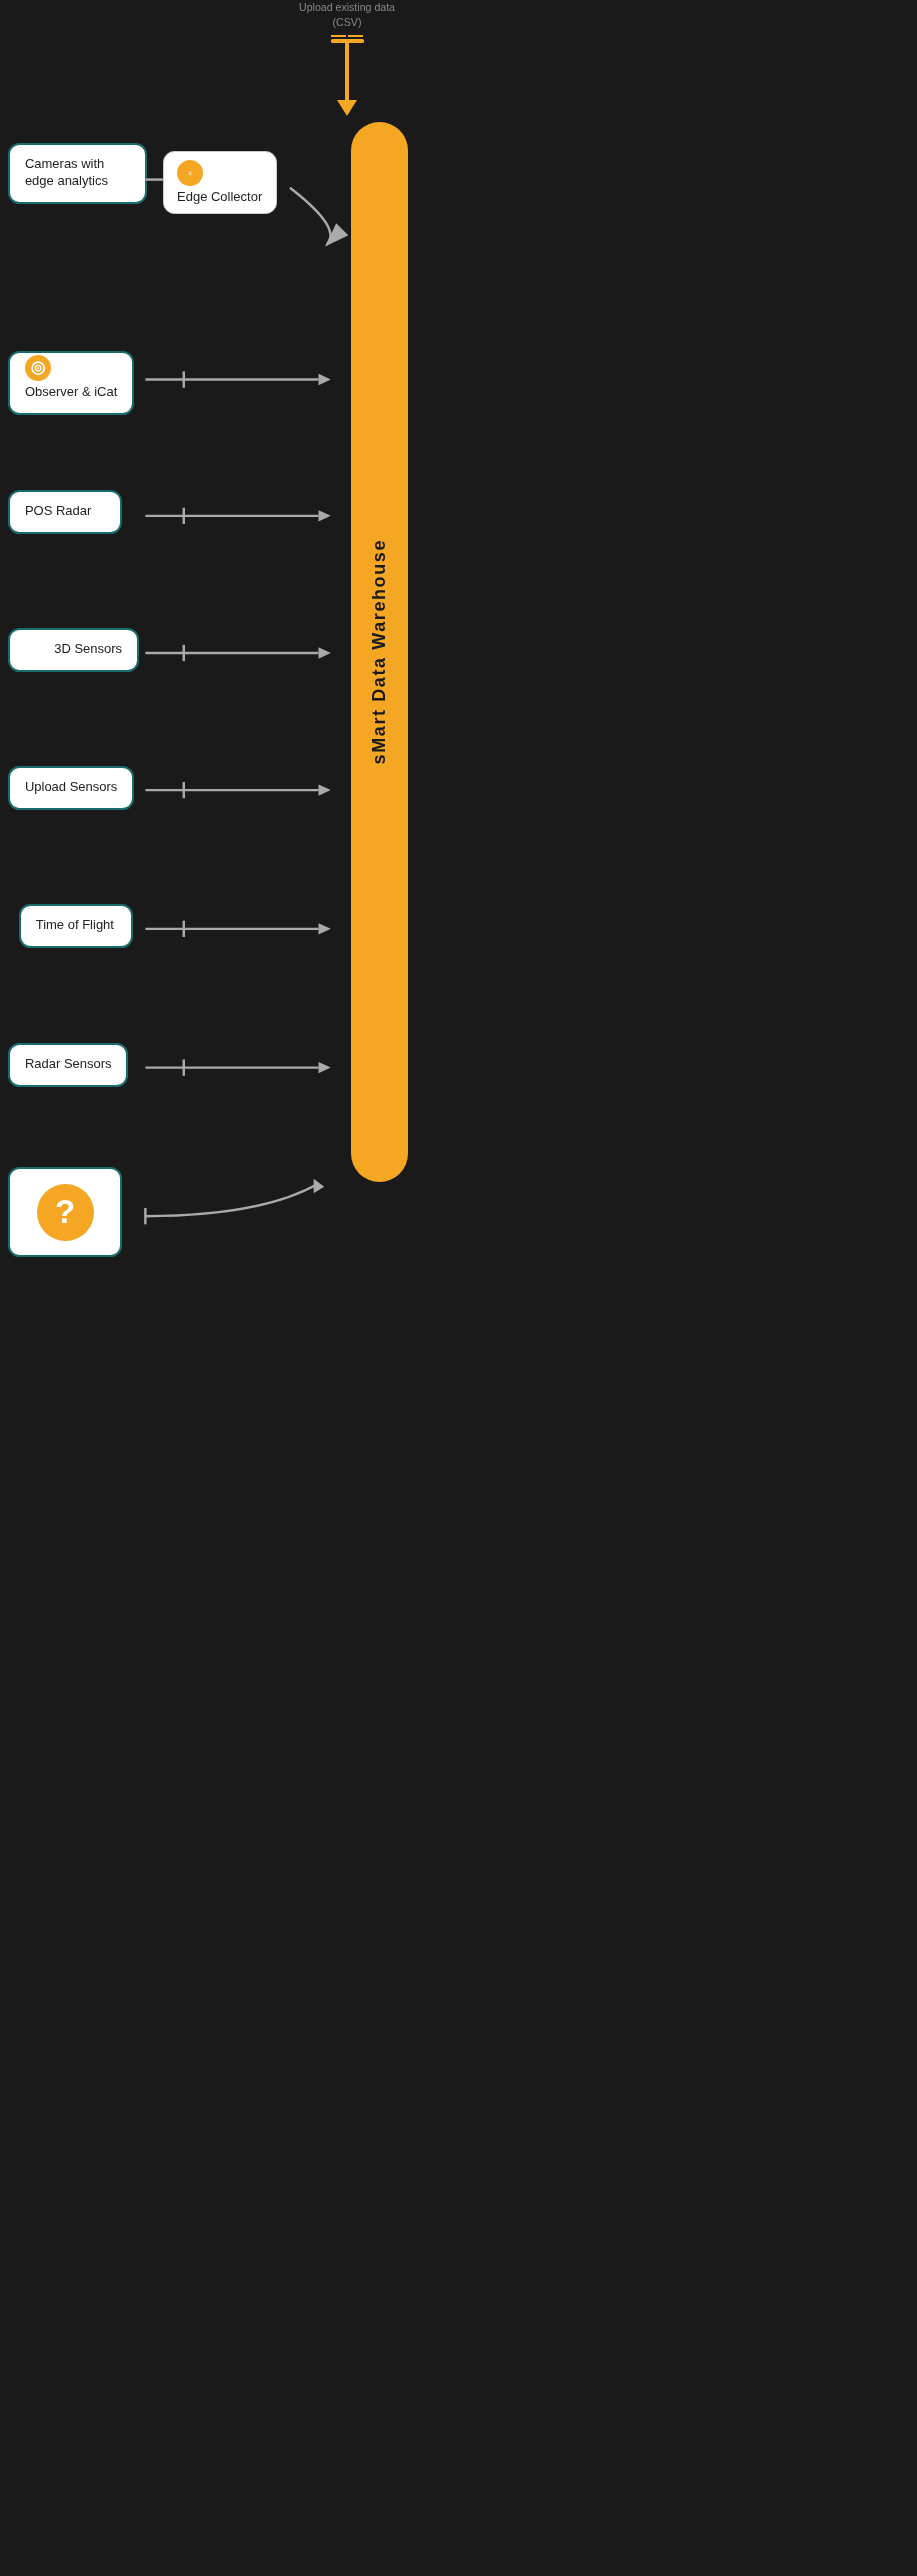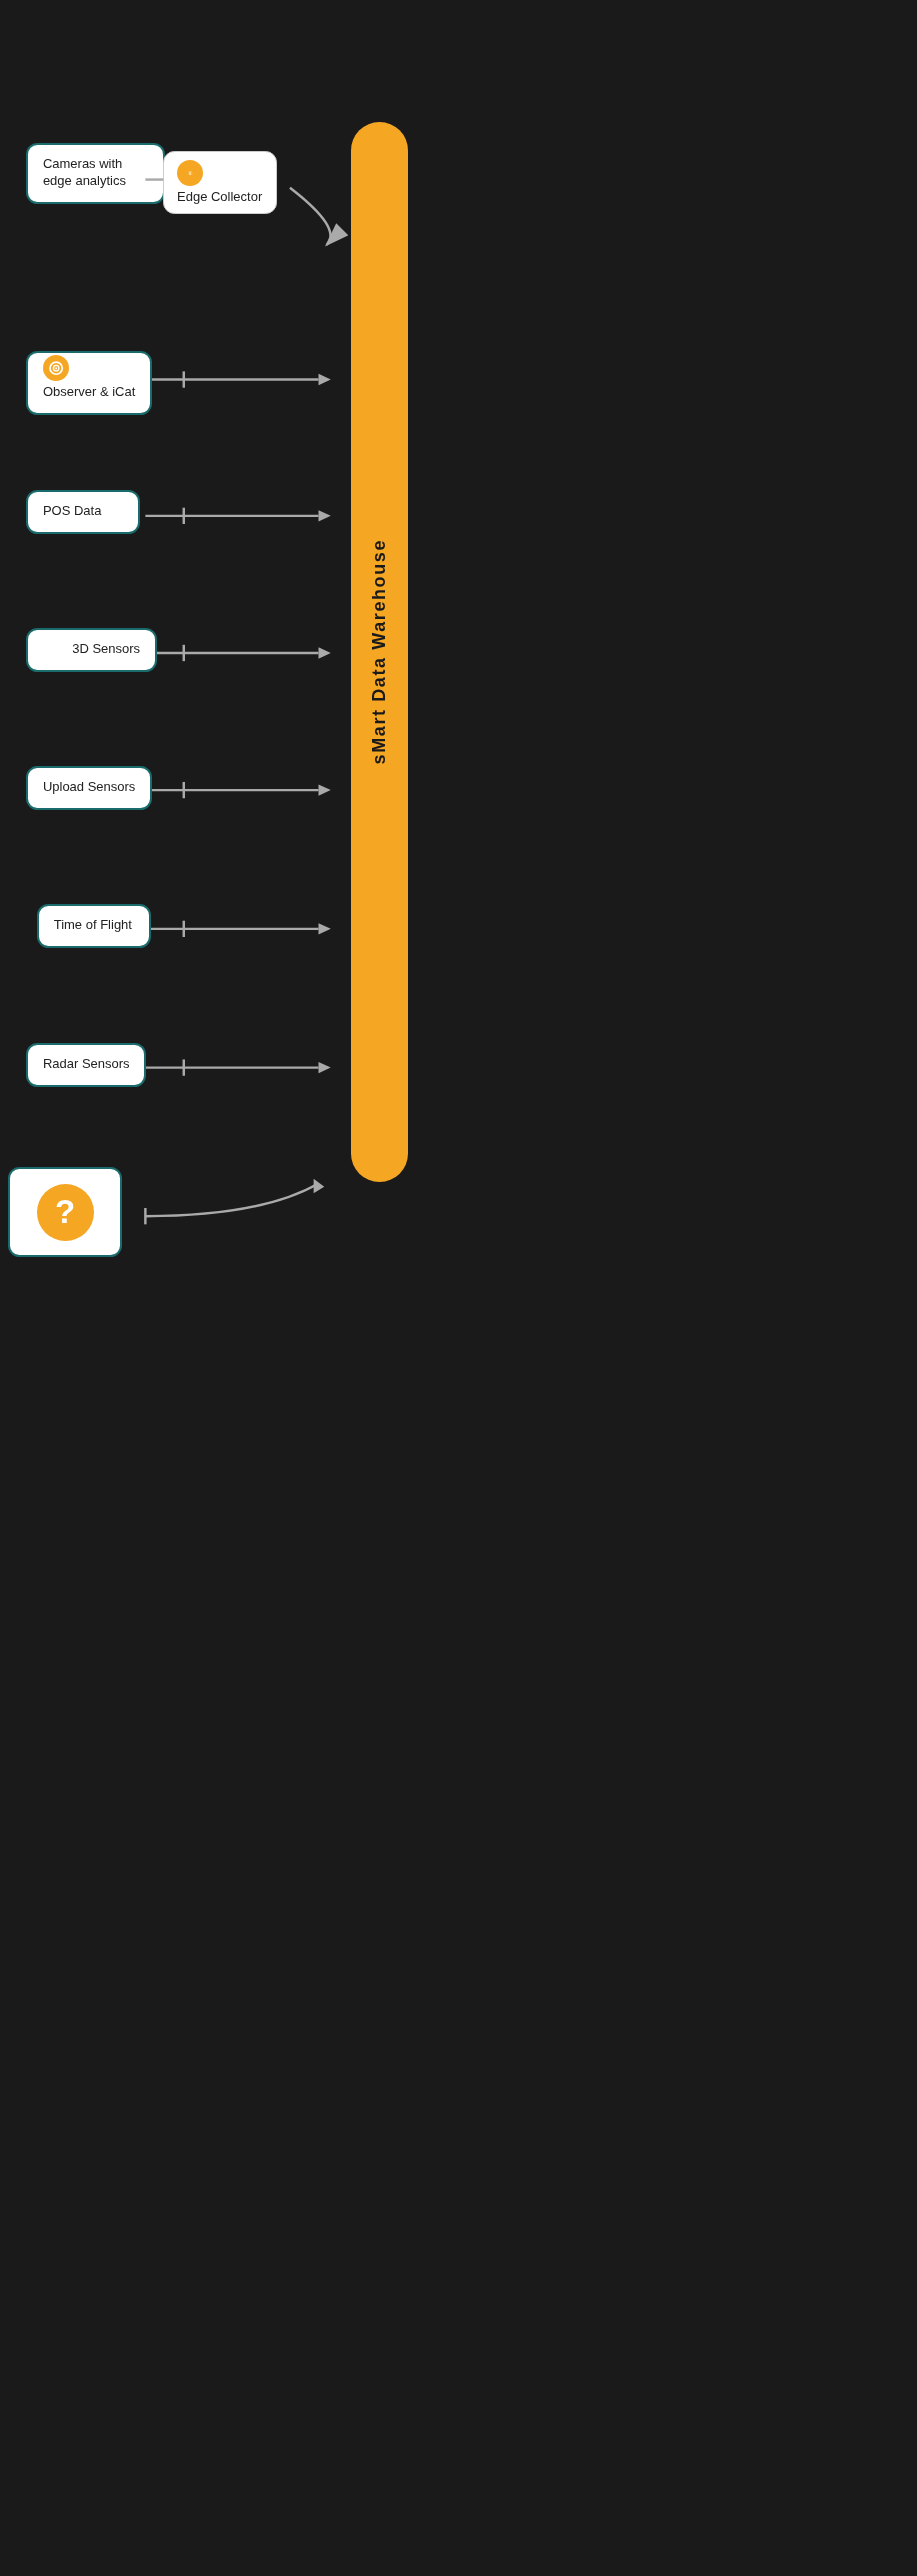--- a/index.html
+++ b/index.html
@@ -81,21 +81,20 @@
       background: white;
       border: 2.4px solid #1a6b6b;
       border-radius: 11.4px;
       padding: 11.4px 14.7px;
       min-width: 114px;
       max-width: 131px;
       font-size: 13px;
       font-weight: 500;
       color: #222;
       line-height: 1.3;
-      margin-left: 18px;
     }
 
     .source-box.has-icon {
       padding-top: 2px;
     }
 
     .t-piece {
       display: flex;
       flex-direction: column;
       align-items: center;
@@ -150,20 +149,41 @@
     .orange-icon svg {
       width: 16.3px;
       height: 16.3px;
     }
   </style>
 </head>
 <body>
 
 <div class="diagram-container">
 
+  <div class="upload-section" style="right:51px; top:0;">
+    <div class="upload-label">Upload existing data (CSV)</div>
+    <div class="arrow-down-orange">
+      <div class="t-piece">
+        <div style="display:flex; align-items:center; margin-bottom:0;">
+          <div style="width:14.7px; height:2.4px; background:#f5a623;"></div>
+          <div style="width:2.4px; height:0;"></div>
+          <div style="width:14.7px; height:2.4px; background:#f5a623;"></div>
+        </div>
+      </div>
+      <div style="width:2.4px; height:2.4px;"></div>
+      <div style="display:flex; flex-direction:column; align-items:center;">
+
+        <div style="display:flex; align-items:center; width:33px; justify-content:center;">
+          <div style="width:33px; height:3.3px; background:#f5a623; border-radius:1.6px;"></div>
+        </div>
+        <div style="width:3.3px; height:57px; background:#f5a623;"></div>
+        <div style="width:0; height:0; border-left:10.6px solid transparent; border-right:10.6px solid transparent; border-top:16.3px solid #f5a623;"></div>
+      </div>
+    </div>
+  </div>
 
   <div class="warehouse-bar" style="right:51px; top:122px; bottom:106px;">
     <div class="warehouse-label">sMart Data Warehouse</div>
   </div>
 
   <div class="source-box" style="top:143px; left:8.2px; min-width:127px; max-width:139px;">
     <span>Cameras with edge analytics</span>
   </div>
 
   <div style="position:absolute; left:163px; top:151px; background:white; border:1.6px solid #ccc; border-radius:11.4px; padding:8.2px 13px; min-width:114px;">
@@ -231,21 +251,21 @@
       <svg viewBox="0 0 24 24" fill="none">
         <circle cx="12" cy="12" r="9" stroke="white" stroke-width="2.5" fill="none"></circle>
         <circle cx="12" cy="12" r="4" stroke="white" stroke-width="2" fill="none"></circle>
         <circle cx="12" cy="12" r="1.5" fill="white"></circle>
       </svg>
     </div>
     <span>Observer &amp; iCat</span>
   </div>
 
   <div class="source-box" style="top:490px; left:8.2px;">
-    <span>POS Data</span>
+    <span>POS Radar</span>
   </div>
 
   <div class="source-box" style="top:628px; left:8.2px;padding-left:44px;">
     <span>3D Sensors</span>
   </div>
 
   <div class="source-box" style="top:766px; left:8.2px;">
     <span>Upload Sensors</span>
   </div>
 

